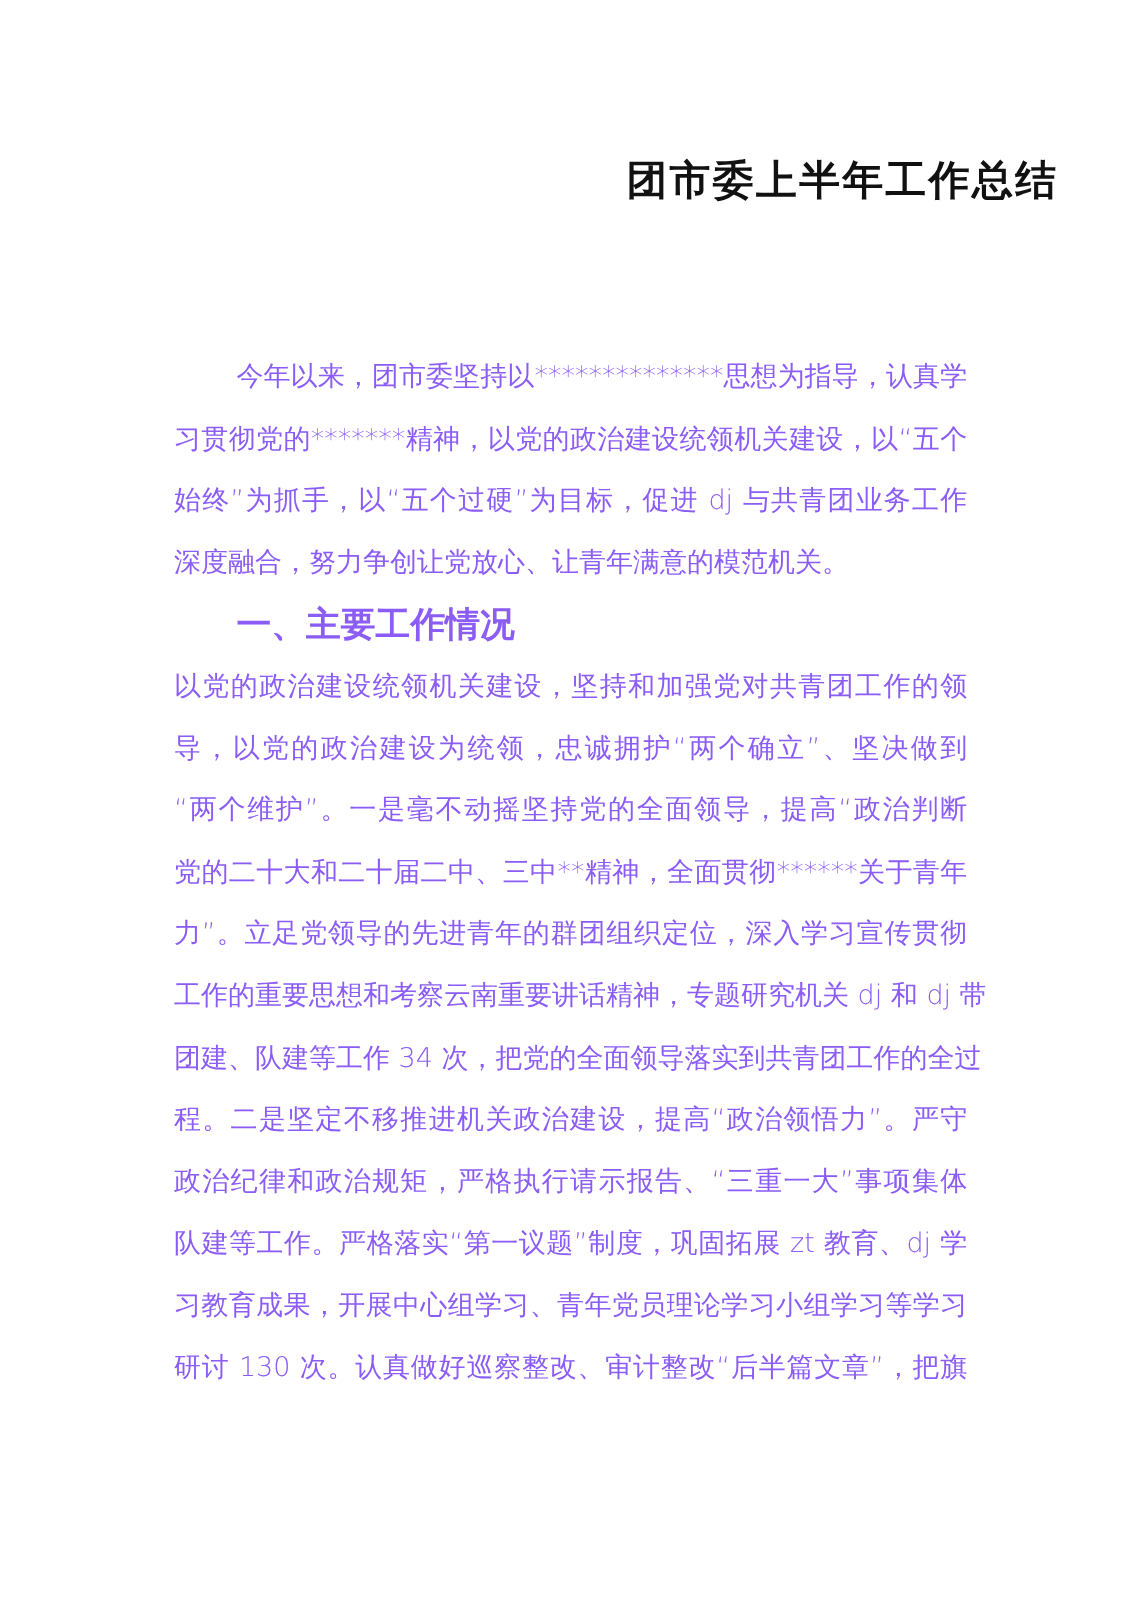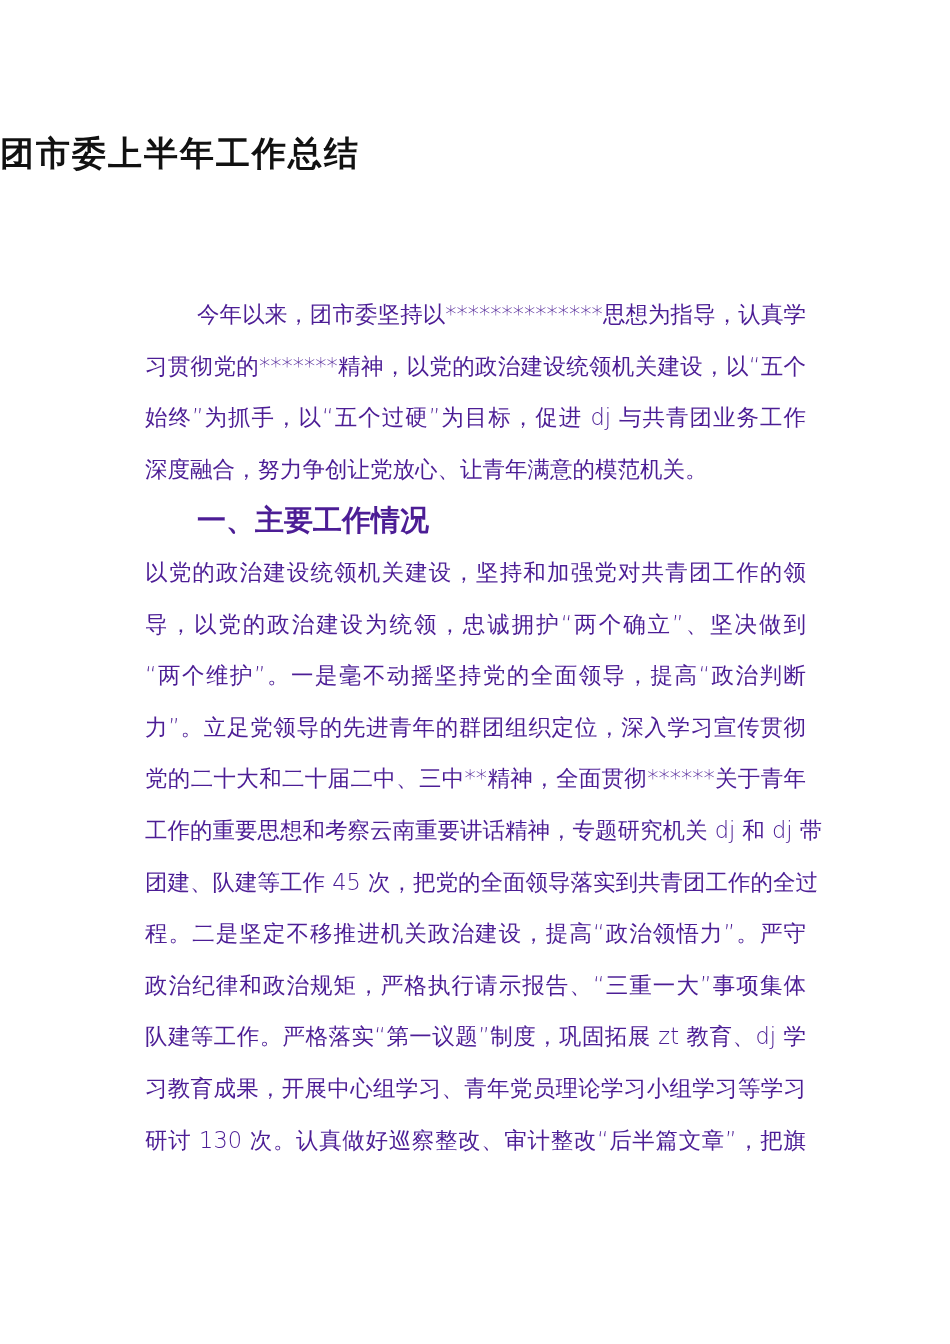--- a/index.html
+++ b/index.html
@@ -20,43 +20,43 @@
     left: 0; top: 0;
     width: 950px;
     height: 1344px;
     background: #ffffff;
   }
   .title {
     position: absolute;
     top: 128px;
     left: 0;
     width: 882px;
-    text-align: left;
+    text-align: right;
     font-size: 34px;
     font-weight: bold;
     letter-spacing: 2px;
     line-height: 52px;
-    font-family: Liberation Serif, serif;
+    font-family: Liberation Mono, monospace;
   }
   .body {
     position: absolute;
     left: 145px;
     top: 292px;
     width: 661px;
   }
   .line {
     height: 51.6px;
     line-height: 44px;
     font-size: 22.5px;
     white-space: nowrap;
     text-align: justify;
     text-align-last: justify;
     font-family: "DejaVu Sans", "Liberation Sans", sans-serif;
     font-weight: 300;
-    color: #4c1d95;
+    color: #8b5cf6;
   }
   .line.indent { padding-left: 52px; }
   .line.last { text-align-last: left; }
   .line.heading {
     padding-left: 52px;
     text-align-last: left;
     font-weight: bold;
     font-size: 29px;
   }
   .line.subhead-start { padding-left: 40px; }
@@ -71,23 +71,23 @@
     <div class="line indent">今年以来，团市委坚持以**************思想为指导，认真学</div>
     <div class="line">习贯彻党的*******精神，以党的政治建设统领机关建设，以“五个</div>
     <div class="line">始终”为抓手，以“五个过硬”为目标，促进 dj 与共青团业务工作</div>
     <div class="line last">深度融合，努力争创让党放心、让青年满意的模范机关。</div>
 
     <div class="line heading">一、主要工作情况</div>
 
     <div class="line">以党的政治建设统领机关建设，坚持和加强党对共青团工作的领</div>
     <div class="line">导，以党的政治建设为统领，忠诚拥护“两个确立”、坚决做到</div>
     <div class="line">“两个维护”。一是毫不动摇坚持党的全面领导，提高“政治判断</div>
+    <div class="line">党的二十大和二十届二中、三中**精神，全面贯彻******关于青年</div>
     <div class="line">力”。立足党领导的先进青年的群团组织定位，深入学习宣传贯彻</div>
-    <div class="line">党的二十大和二十届二中、三中**精神，全面贯彻******关于青年</div>
     <div class="line">工作的重要思想和考察云南重要讲话精神，专题研究机关 dj 和 dj 带</div>
-    <div class="line">团建、队建等工作 45 次，把党的全面领导落实到共青团工作的全过</div>
+    <div class="line">团建、队建等工作 34 次，把党的全面领导落实到共青团工作的全过</div>
     <div class="line">程。二是坚定不移推进机关政治建设，提高“政治领悟力”。严守</div>
     <div class="line">政治纪律和政治规矩，严格执行请示报告、“三重一大”事项集体</div>
     <div class="line">队建等工作。严格落实“第一议题”制度，巩固拓展 zt 教育、dj 学</div>
     <div class="line">习教育成果，开展中心组学习、青年党员理论学习小组学习等学习</div>
     <div class="line">研讨 130 次。认真做好巡察整改、审计整改“后半篇文章”，把旗</div>
   </div>
 </div>
 
 </body></html>

